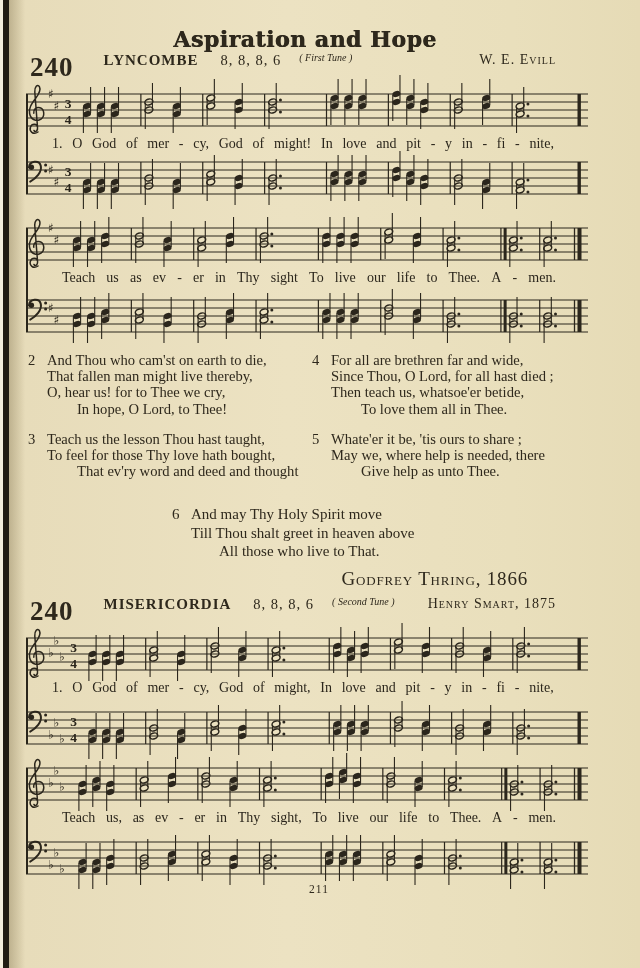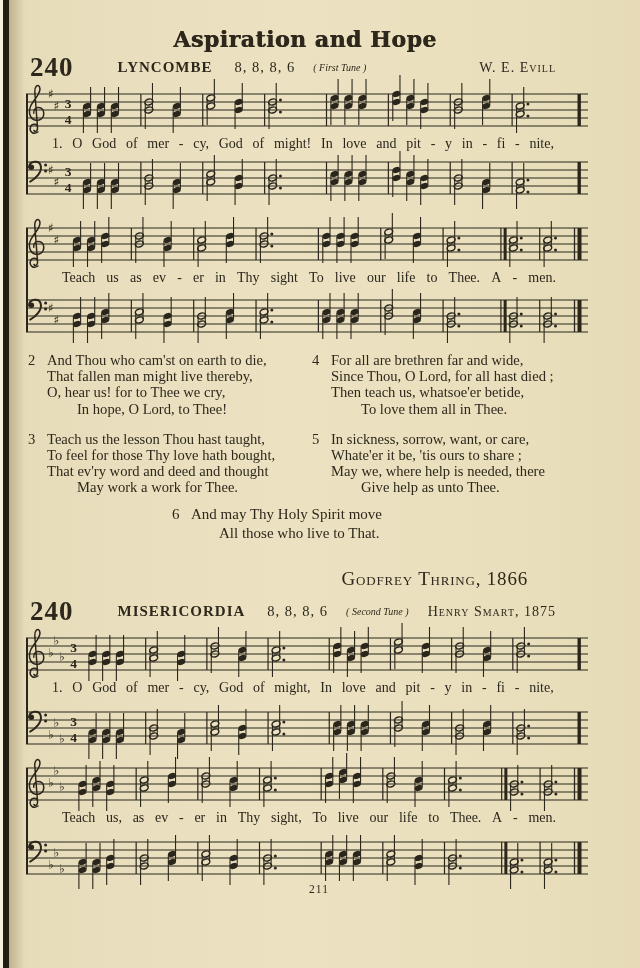--- a/index.html
+++ b/index.html
@@ -6,23 +6,23 @@
   .page{position:relative;width:640px;height:968px;overflow:hidden;
         background:linear-gradient(90deg,#ddd1ab 0px,#e7dcba 26px,#ece2c2 45%,#e9dfbc 80%,#e6dbb6 100%);
         font-family:"Liberation Serif",serif;color:#2e281c;}
   .edge-white{position:absolute;left:0;top:0;width:3px;height:968px;background:#f5efdc;}
   .edge-dark{position:absolute;left:3px;top:0;width:6px;height:968px;background:#221d12;}
   .edge-shade{position:absolute;left:9px;top:0;width:16px;height:968px;
         background:linear-gradient(90deg,rgba(70,55,25,.22),rgba(70,55,25,0));}
   .section-title{position:absolute;top:26px;left:10px;right:40px;text-align:center;
         font-family:"DejaVu Serif",serif;font-size:22px;font-weight:bold;letter-spacing:.5px;
         text-shadow:.6px 0 0 currentColor;}
-  .hymn-head{position:absolute;left:30px;right:84px;display:flex;align-items:center;}
+  .hymn-head{position:absolute;left:30px;right:84px;display:flex;align-items:flex-start;}
   .hnum{font-size:27px;font-weight:600;letter-spacing:1px;}
-  .hname{font-size:15px;font-weight:bold;letter-spacing:1px;margin-left:44px;}
+  .hname{font-size:15px;font-weight:bold;letter-spacing:1px;margin-left:30px;}
   .hmeter{font-size:14.5px;margin-left:22px;letter-spacing:1px;}
   .hlabel{font-size:10px;font-style:italic;margin-left:18px;}
   .hcomp{margin-left:auto;font-variant:small-caps;font-size:14px;letter-spacing:1px;}
   .system{position:absolute;left:0;width:640px;}
   .staff{position:absolute;left:26px;}
   .sysbar{position:absolute;left:26px;top:8px;width:2px;background:#2b261c;}
   .lyric{position:absolute;height:17px;font-size:14px;color:#2b261c;}
   .spread{display:flex;justify-content:space-between;white-space:nowrap;}
   .verses{position:absolute;top:352px;left:28px;width:568px;display:flex;font-size:14.6px;line-height:16.2px;}
   .vcol{width:50%;}
@@ -490,44 +490,43 @@
         <div class="vline">And Thou who cam'st on earth to die,</div>
         <div class="vline">That fallen man might live thereby,</div>
         <div class="vline">O, hear us! for to Thee we cry,</div>
         <div class="vline">In hope, O Lord, to Thee!</div>
       </div>
       <div class="verse">
         <span class="vnum">3</span>
         <div class="vline">Teach us the lesson Thou hast taught,</div>
         <div class="vline">To feel for those Thy love hath bought,</div>
         <div class="vline">That ev'ry word and deed and thought</div>
-        <div class="vline">May work a work for Thee.</div>
       </div>
     </div>
     <div class="vcol">
       <div class="verse">
         <span class="vnum">4</span>
         <div class="vline">For all are brethren far and wide,</div>
         <div class="vline">Since Thou, O Lord, for all hast died ;</div>
         <div class="vline">Then teach us, whatsoe'er betide,</div>
         <div class="vline">To love them all in Thee.</div>
       </div>
       <div class="verse">
         <span class="vnum">5</span>
-        <div class="vline">In sickness, sorrow, want, or care,</div>
         <div class="vline">Whate'er it be, 'tis ours to share ;</div>
         <div class="vline">May we, where help is needed, there</div>
         <div class="vline">Give help as unto Thee.</div>
       </div>
     </div>
   </div>
 
   <div class="verse verse6">
     <span class="vnum">6</span>
     <div class="vline">And may Thy Holy Spirit move</div>
+    <div class="vline">Till Thou shalt greet in heaven above</div>
     <div class="vline">All those who live to That.</div>
   </div>
 
   <div class="attrib">Godfrey Thring, 1866</div>
 
   <div class="hymn-head" style="top:596px;">
     <span class="hnum">240</span>
     <span class="hname">MISERICORDIA</span>
     <span class="hmeter">8, 8, 8, 6</span>
     <span class="hlabel">( Second Tune )</span>

